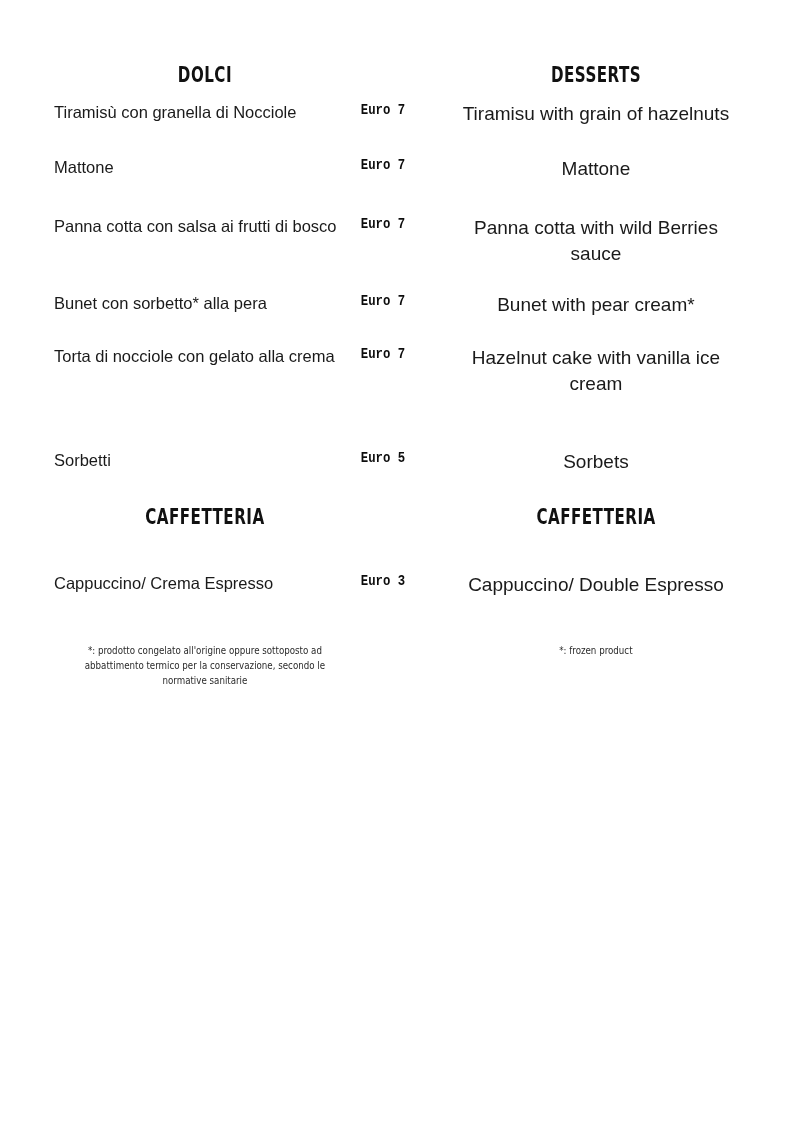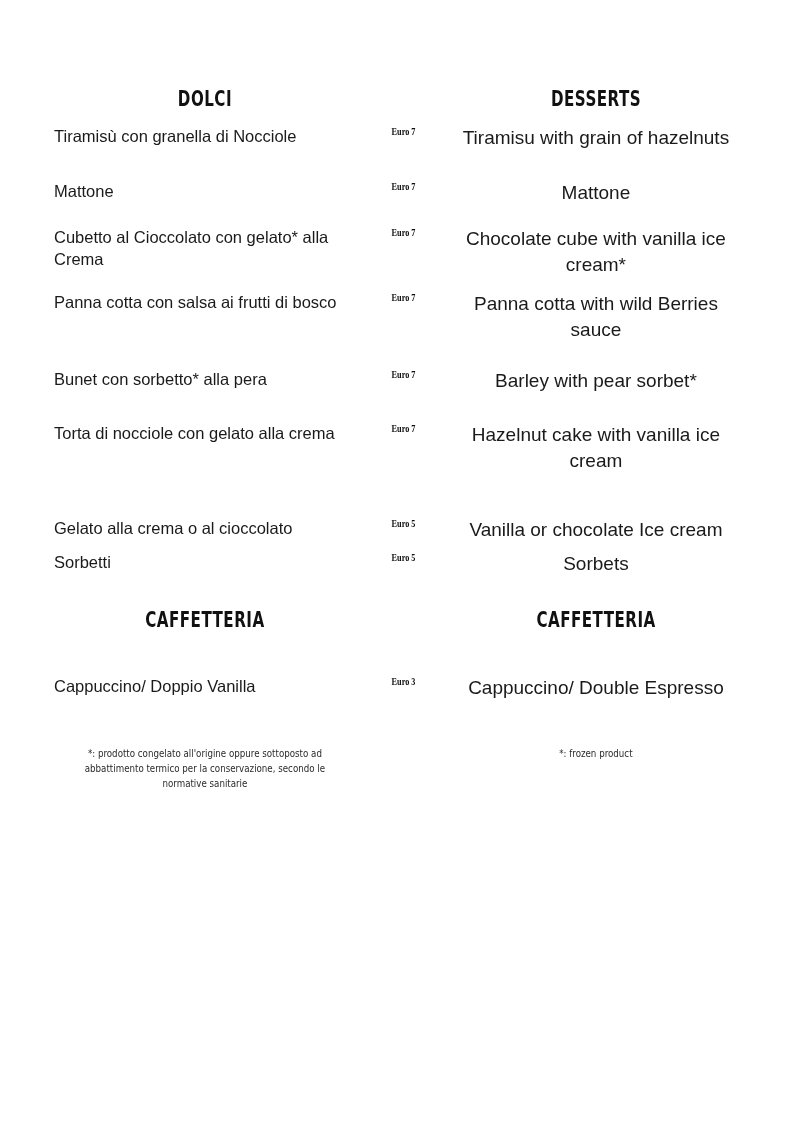--- a/index.html
+++ b/index.html
@@ -14,21 +14,21 @@
     color: #141414;
     -webkit-font-smoothing: antialiased;
     overflow: hidden;
   }
 
   .page {
     position: relative;
     width: 794px;
     height: 1122px;
     box-sizing: border-box;
-    padding: 88px 54px 0 54px;
+    padding: 64px 54px 0 54px;
   }
 
   .menu-table {
     width: 100%;
     border-collapse: collapse;
     table-layout: fixed;
   }
 
   .col-left   { width: 44%; }
   .col-price  { width: 14%; }
@@ -66,24 +66,23 @@
     padding: 0 6px;
   }
   .item-name-right {
     text-align: center;
     font-size: 19px;
     line-height: 1.38;
     color: #1a1a1a;
     padding: 0 4px;
   }
   .item-price {
-    text-align: center;
-    font-family: Liberation Serif, serif;
+    font-family: Liberation Mono, monospace;
     font-weight: bold;
-    font-size: 10px;
+    font-size: 15px;
     line-height: 1.38;
     color: #0d0d0d;
     white-space: nowrap;
   }
   .item-price > span {
     display: inline-block;
     transform: scaleX(0.82);
     transform-origin: center;
   }
 
@@ -140,59 +139,49 @@
           <td colspan="3" style="height: 29px;"></td>
         </tr>
         <tr class="item-row">
           <td class="item-name">Mattone</td>
           <td class="item-price"><span>Euro 7</span></td>
           <td class="item-name-right">Mattone</td>
         </tr>
         <tr class="spacer-row">
           <td colspan="3" style="height: 19px;"></td>
         </tr>
-        <tr class="item-row">
-          <td class="item-name">Cubetto al Cioccolato con gelato* alla Crema</td>
-          <td class="item-price"><span>Euro 7</span></td>
-          <td class="item-name-right">Chocolate cube with vanilla ice cream*</td>
-        </tr>
         <tr class="spacer-row">
           <td colspan="3" style="height: 13px;"></td>
         </tr>
         <tr class="item-row">
           <td class="item-name">Panna cotta con salsa ai frutti di bosco</td>
           <td class="item-price"><span>Euro 7</span></td>
           <td class="item-name-right">Panna cotta with wild Berries sauce</td>
         </tr>
         <tr class="spacer-row">
           <td colspan="3" style="height: 25px;"></td>
         </tr>
         <tr class="item-row">
           <td class="item-name">Bunet con sorbetto* alla pera</td>
           <td class="item-price"><span>Euro 7</span></td>
-          <td class="item-name-right">Barley with pear sorbet*</td>
+          <td class="item-name-right">Bunet with pear cream*</td>
         </tr>
         <tr class="spacer-row">
           <td colspan="3" style="height: 27px;"></td>
         </tr>
         <tr class="item-row">
           <td class="item-name">Torta di nocciole con gelato alla crema</td>
           <td class="item-price"><span>Euro 7</span></td>
           <td class="item-name-right">Hazelnut cake with vanilla ice cream</td>
         </tr>
         <tr class="spacer-row">
           <td colspan="3" style="height: 30px;"></td>
         </tr>
         <tr class="spacer-row">
           <td colspan="3" style="height: 13px;"></td>
-        </tr>
-        <tr class="item-row">
-          <td class="item-name">Gelato alla crema o al cioccolato</td>
-          <td class="item-price"><span>Euro 5</span></td>
-          <td class="item-name-right">Vanilla or chocolate Ice cream</td>
         </tr>
         <tr class="spacer-row">
           <td colspan="3" style="height: 8px;"></td>
         </tr>
         <tr class="item-row">
           <td class="item-name">Sorbetti</td>
           <td class="item-price"><span>Euro 5</span></td>
           <td class="item-name-right">Sorbets</td>
         </tr>
         <tr class="spacer-row">
@@ -207,21 +196,21 @@
             <span class="section-title">CAFFETTERIA</span>
           </td>
         </tr>
         <tr class="spacer-row">
           <td colspan="3" style="height: 22px;"></td>
         </tr>
         <tr class="spacer-row">
           <td colspan="3" style="height: 21px;"></td>
         </tr>
         <tr class="item-row">
-          <td class="item-name">Cappuccino/ Doppio Vanilla</td>
+          <td class="item-name">Cappuccino/ Crema Espresso</td>
           <td class="item-price"><span>Euro 3</span></td>
           <td class="item-name-right">Cappuccino/ Double Espresso</td>
         </tr>
         <tr class="spacer-row">
           <td colspan="3" style="height: 29px;"></td>
         </tr>
         <tr class="spacer-row">
           <td colspan="3" style="height: 16px;"></td>
         </tr>
         <tr class="notes-row">

